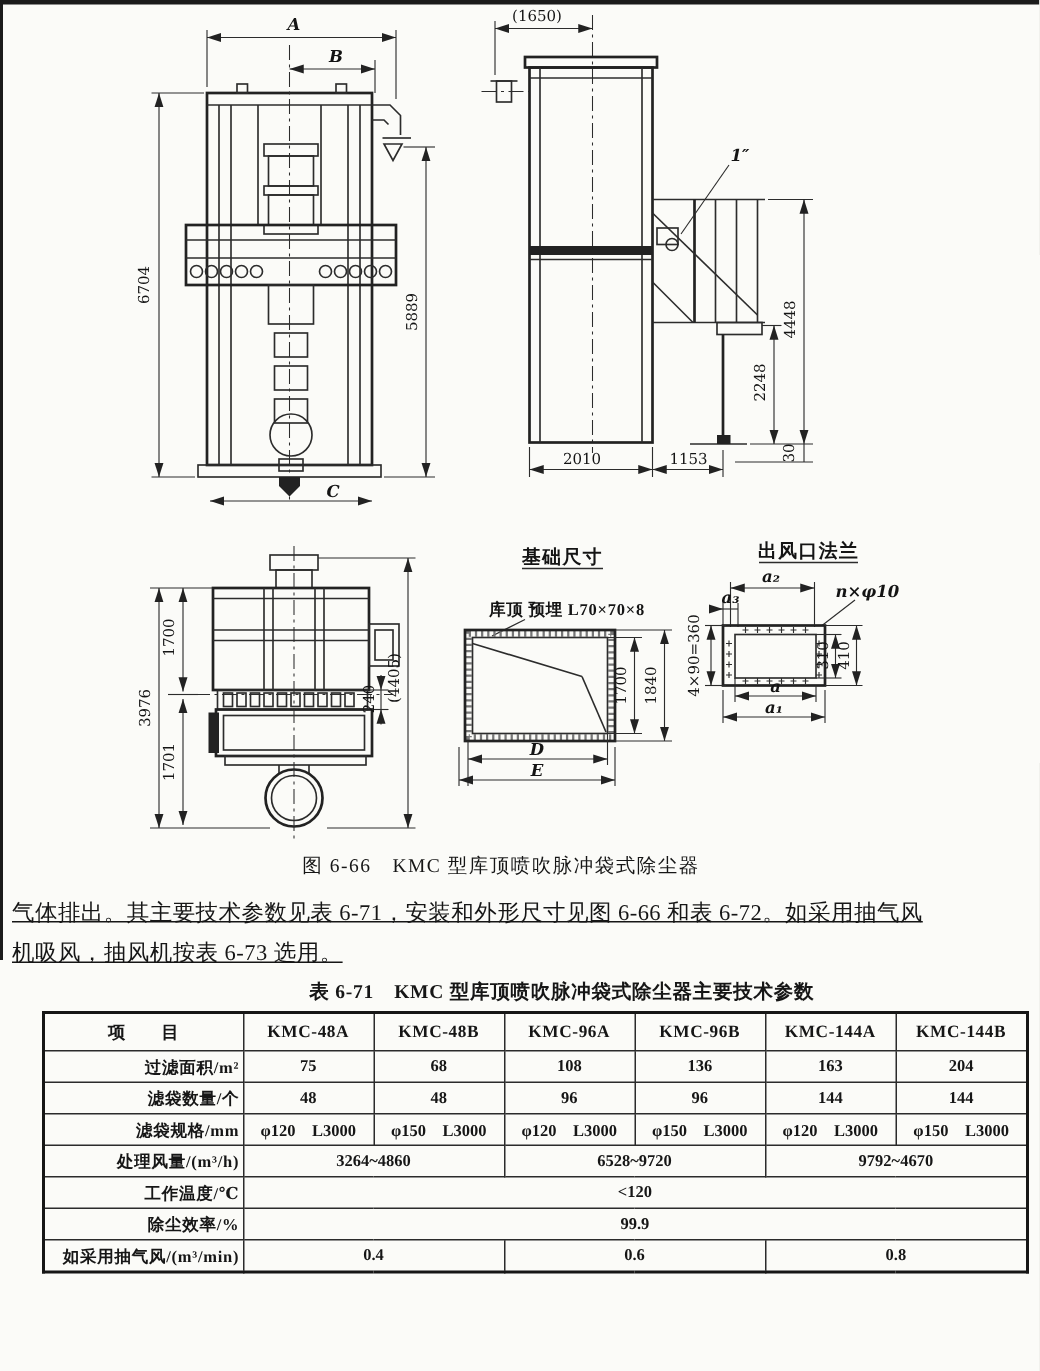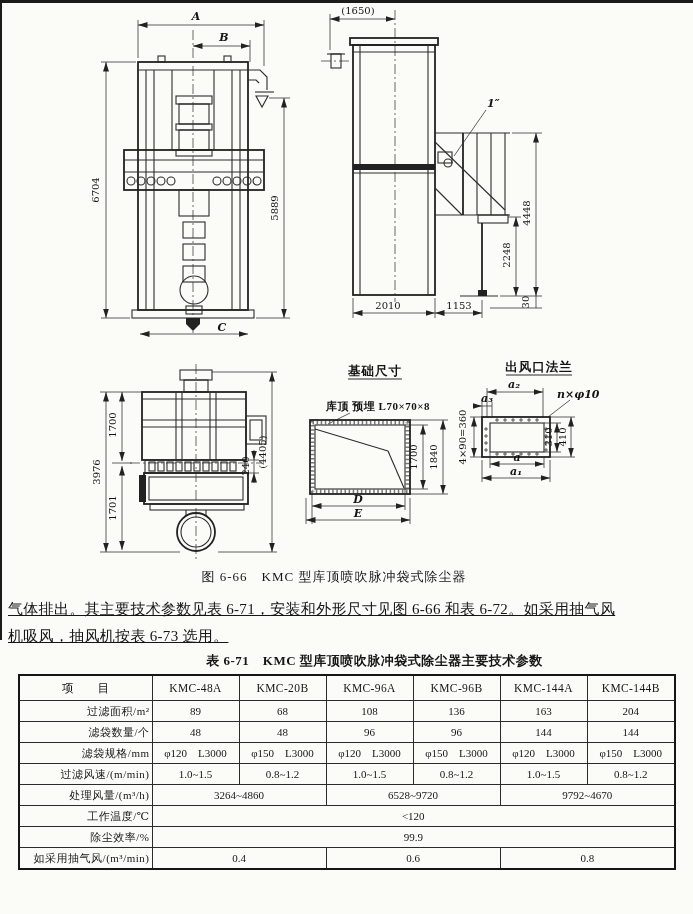--- a/index.html
+++ b/index.html
@@ -20,24 +20,25 @@
   }
   .para{
     position:absolute;left:8px;top:596px;width:680px;
     font-size:15px;line-height:27px;letter-spacing:0.3px;text-decoration:underline;
   }
   .tbl-title{
     position:absolute;left:0;top:652px;width:693px;
     text-align:center;font-weight:bold;font-size:13px;letter-spacing:0.5px;padding-left:28px;
   }
   .spec-table{
-    position:absolute;left:18px;top:674px;
+    position:absolute;left:28px;top:674px;
     border-collapse:collapse;table-layout:fixed;
     width:656px;
     font-size:11px;
+    font-weight:bold;
   }
   .spec-table td{
     border:1px solid #2b2b2b;
     text-align:center;vertical-align:middle;
     height:20px;padding:0 2px;
     overflow:hidden;white-space:nowrap;
   }
   .spec-table{border:2px solid #161616;}
   .spec-table tr.hdr td{height:24px;font-size:11.5px;letter-spacing:0.4px;}
   .spec-table td.lbl{text-align:right;padding-left:11px;letter-spacing:0.5px;}
@@ -363,29 +364,29 @@
         <col style="width:87px">
       <col style="width:87px">
         <col style="width:87px">
         <col style="width:87px">
         <col style="width:88px">
     </colgroup>
     <tbody>
       <tr class="hdr">
         <td>项　　目</td>
         <td>KMC-48A</td>
-        <td>KMC-20B</td>
+        <td>KMC-48B</td>
         <td>KMC-96A</td>
         <td>KMC-96B</td>
         <td>KMC-144A</td>
         <td>KMC-144B</td>
       </tr>
       <tr>
         <td class="lbl">过滤面积/m²</td>
-        <td>89</td>
+        <td>75</td>
         <td>68</td>
         <td>108</td>
         <td>136</td>
         <td>163</td>
         <td>204</td>
       </tr>
       <tr>
         <td class="lbl">滤袋数量/个</td>
         <td>48</td>
         <td>48</td>
@@ -397,29 +398,20 @@
       <tr>
         <td class="lbl">滤袋规格/mm</td>
         <td>φ120　L3000</td>
         <td>φ150　L3000</td>
         <td>φ120　L3000</td>
         <td>φ150　L3000</td>
         <td>φ120　L3000</td>
         <td>φ150　L3000</td>
       </tr>
       <tr>
-        <td class="lbl">过滤风速/(m/min)</td>
-        <td>1.0~1.5</td>
-        <td>0.8~1.2</td>
-        <td>1.0~1.5</td>
-        <td>0.8~1.2</td>
-        <td>1.0~1.5</td>
-        <td>0.8~1.2</td>
-      </tr>
-      <tr>
         <td class="lbl">处理风量/(m³/h)</td>
         <td colspan="2">3264~4860</td>
         <td colspan="2">6528~9720</td>
         <td colspan="2">9792~4670</td>
       </tr>
       <tr>
         <td class="lbl">工作温度/℃</td>
         <td colspan="6">&lt;120</td>
       </tr>
       <tr>

